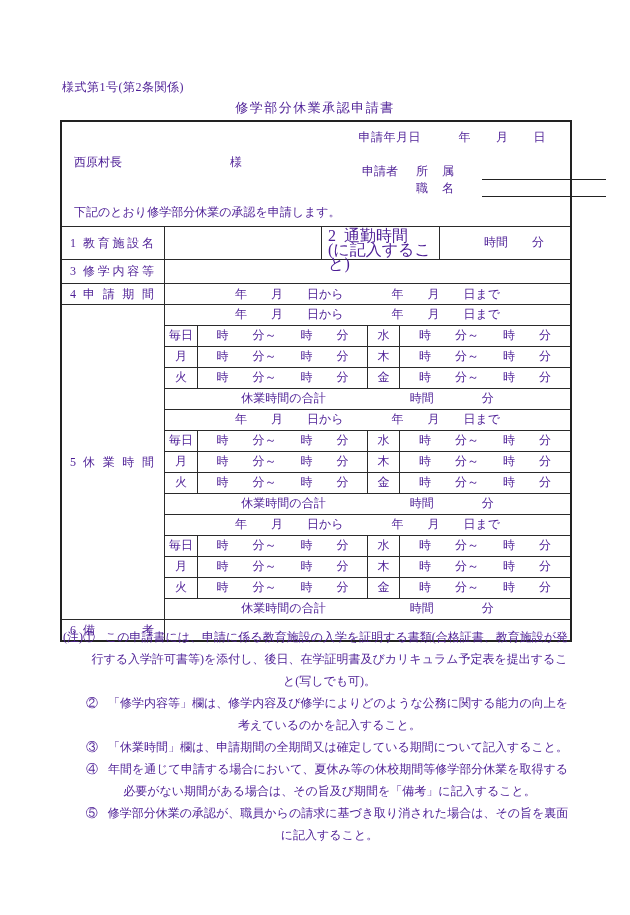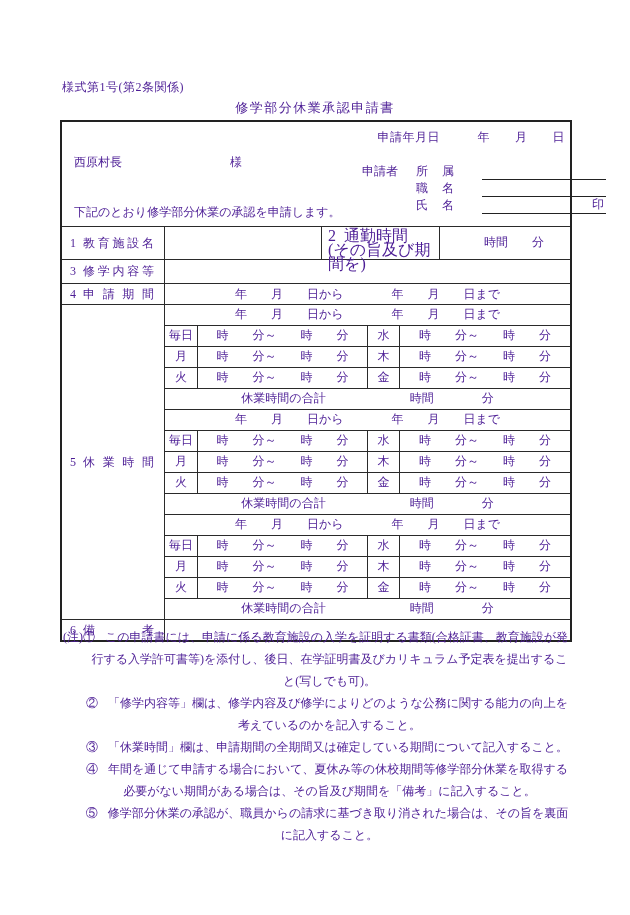--- a/index.html
+++ b/index.html
@@ -10,21 +10,21 @@
     font-size:12px;
   }
   .form-number{position:absolute;left:62px;top:79px;letter-spacing:.5px;}
   .doc-title{position:absolute;left:0;right:0;top:99px;text-align:center;font-size:13px;letter-spacing:1.5px;}
 
   
   .box{position:absolute;left:60px;top:120px;width:508px;border:2px solid #222;background:#fff;}
 
   
   .box-header{position:relative;height:104px;}
-  .date-line{position:absolute;top:7px;right:5px;letter-spacing:.5px;}
+  .date-line{position:absolute;top:7px;right:24px;letter-spacing:.5px;}
   .addressee-line{position:absolute;top:32px;left:12px;}
   .honorific{margin-left:108px;}
   .applicant{position:absolute;top:41px;left:256px;}
   .app-row{display:flex;align-items:flex-end;height:17px;margin-left:44px;}
   .app-label{width:54px;}
   .app-spacer{width:54px;}
   .pair{display:inline-block;width:38px;text-align:justify;text-align-last:justify;margin-right:28px;}
   .uline{position:relative;width:124px;height:15px;border-bottom:1px solid #222;}
   .stamp{position:absolute;right:2px;bottom:0;}
   .statement{position:absolute;left:12px;bottom:5px;}
@@ -84,40 +84,33 @@
         <div class="app-row">
           <span class="app-label">申請者</span>
           <span class="pair">所属</span>
           <span class="uline"></span>
         </div>
         <div class="app-row">
           <span class="app-spacer"></span>
           <span class="pair">職名</span>
           <span class="uline"></span>
         </div>
-        <div class="app-row">
-          <span class="app-spacer"></span>
-          <span class="pair">氏名</span>
-          <span class="uline">
-              <span class="stamp">印</span>
-            </span>
-        </div>
       </div>
       <div class="statement">下記のとおり修学部分休業の承認を申請します。</div>
     </div>
 
     <div class="trow r1">
       <div class="cell label-cell">
         <span class="row-no">1</span>
         <span class="row-label">教育施設名</span>
       </div>
       <div class="cell vcell"></div>
       <div class="cell commute-cell">
         <div><span class="commute-no">2</span><span>通勤時間</span></div>
-        <div>(その旨及び期間を)</div>
+        <div>(に記入すること)</div>
       </div>
       <div class="cell units-cell">時間　　分</div>
     </div>
 
     <div class="trow r3">
       <div class="cell label-cell">
         <span class="row-no">3</span>
         <span class="row-label">修学内容等</span>
       </div>
       <div class="cell vcell"></div>

